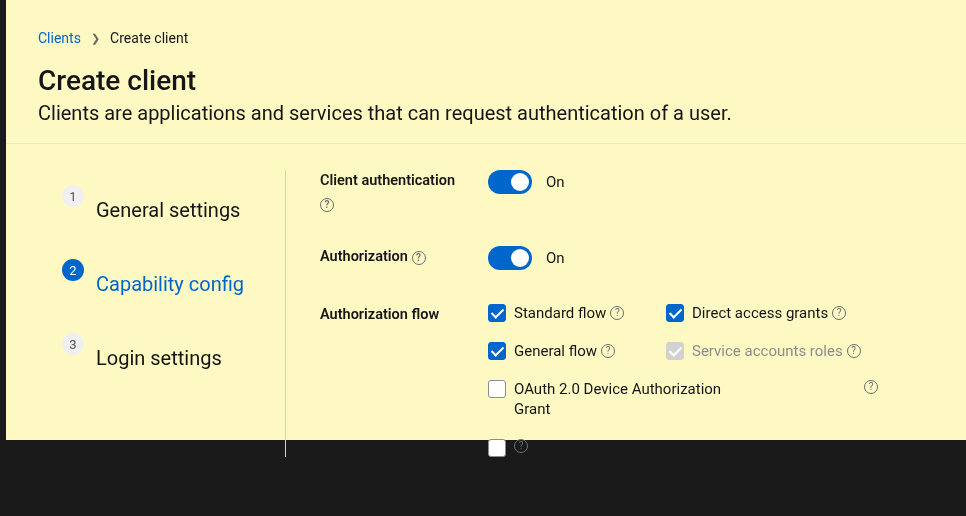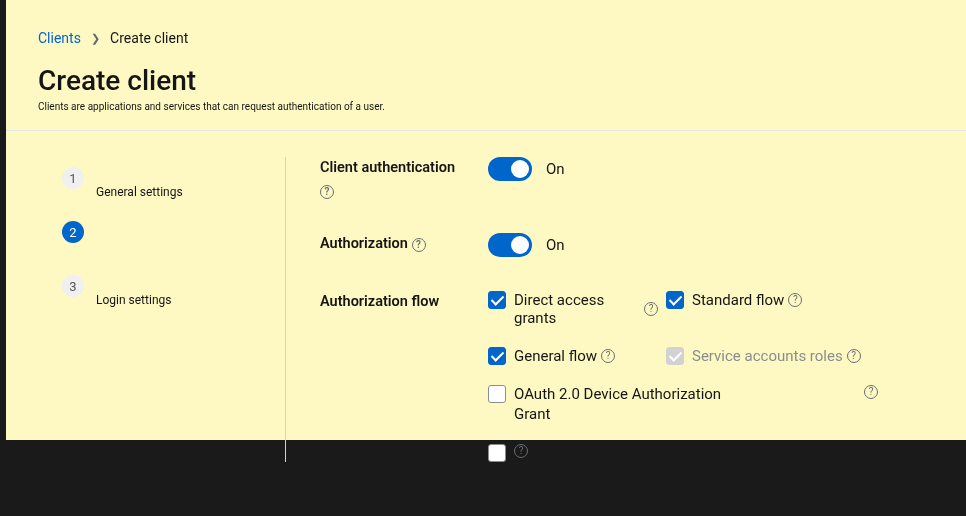--- a/index.html
+++ b/index.html
@@ -4,29 +4,29 @@
   <style>
     * { box-sizing: border-box; margin: 0; padding: 0; }
     body { font-family: -apple-system, BlinkMacSystemFont, "Segoe UI", Roboto, Helvetica, Arial, sans-serif; background:#1a1a1a; width:966px; height:516px; overflow:hidden; }
     .page { background:#fef9c3; width:960px; height:440px; margin-left:6px; padding: 0; }
     .header { padding: 30px 32px 18px 32px; border-bottom:1px solid #e5e5e5; }
     .breadcrumb { font-size:14px; display:flex; align-items:center; gap:10px; margin-bottom:18px;}
     .breadcrumb .link { color:#0066cc; cursor:pointer; }
     .breadcrumb .chevron { color:#666; font-size:11px; }
     .breadcrumb .current { color:#151515; }
     .title { font-size:28px; font-weight:500; color:#151515; margin-bottom:4px; }
-    .subtitle { font-size:10px; color:#151515; font-weight:400;}
+    .subtitle { font-size:20px; color:#151515; font-weight:400;}
     .body { display:flex; padding:26px 0 0 0; }
     .left { width:280px; padding: 0 24px 0 56px; border-right:1px solid #d2d2d2;}
     .right { flex:1; padding: 0 28px 0 34px; }
     .stepper { list-style:none; }
     .step { display:flex; align-items:center; gap:12px; margin-bottom:22px; cursor:pointer;}
     .step-num { width:22px; height:22px; border-radius:50%; display:flex; align-items:center; justify-content:center; font-size:13px; background:#f0f0f0; color:#555; }
     .step.active .step-num { background:#0066cc; color:#fff; }
-    .step-label { font-size:12px; color:#151515;margin-top:28px; }
+    .step-label { font-size:20px; color:#151515;margin-top:28px; }
     .step.active .step-label { color:#0066cc; }
     .form-row { display:flex; margin-bottom:34px; }
     .form-row.flow-row { margin-bottom:0; }
     .form-label { width:168px; flex:0 0 168px; font-size:14.5px; font-weight:600; color:#151515; padding-top:2px;}
     .help-below { display:block; margin-top:6px;}
     .form-control { flex:1; }
     .toggle-wrap { display:flex; align-items:center; gap:14px; }
     .toggle { width:44px; height:24px; background:#0066cc; border-radius:12px; position:relative; cursor:pointer;}
     .toggle .knob { width:18px; height:18px; background:#fff; border-radius:50%; position:absolute; top:3px; right:3px;}
     .toggle-label { font-size:15px; color:#151515;}
@@ -63,20 +63,21 @@
   <div class="body">
 
     <div class="left">
       <ul class="stepper">
         <li class="step">
           <span class="step-num">1</span>
           <span class="step-label">General settings</span>
         </li>
         <li class="step active">
           <span class="step-num">2</span>
+          <span class="step-label">Capability config</span>
         </li>
         <li class="step">
           <span class="step-num">3</span>
           <span class="step-label">Login settings</span>
         </li>
       </ul>
     </div>
 
     <div class="right">
 
@@ -113,29 +114,29 @@
       <div class="form-row flow-row">
         <div class="form-label">
           <span>Authorization flow</span>
         </div>
         <div class="form-control">
           <div class="checks">
 
             <div class="check">
               <div class="cbox checked"></div>
               <span class="check-label">
-                <span>Direct access grants</span>
+                <span>Standard flow</span>
                 <span class="help-icon"></span>
               </span>
             </div>
 
             <div class="check">
               <div class="cbox checked"></div>
               <span class="check-label">
-                <span>Standard flow</span>
+                <span>Direct access grants</span>
                 <span class="help-icon"></span>
               </span>
             </div>
 
             <div class="check">
               <div class="cbox checked"></div>
               <span class="check-label">
                 <span>General flow</span>
                 <span class="help-icon"></span>
               </span>

